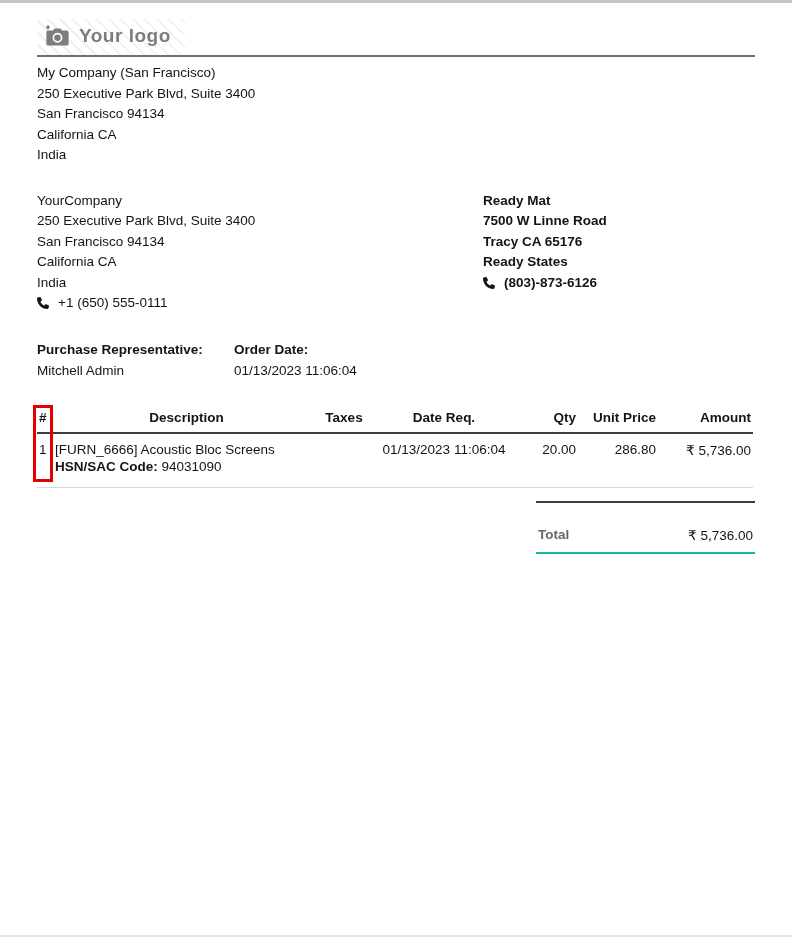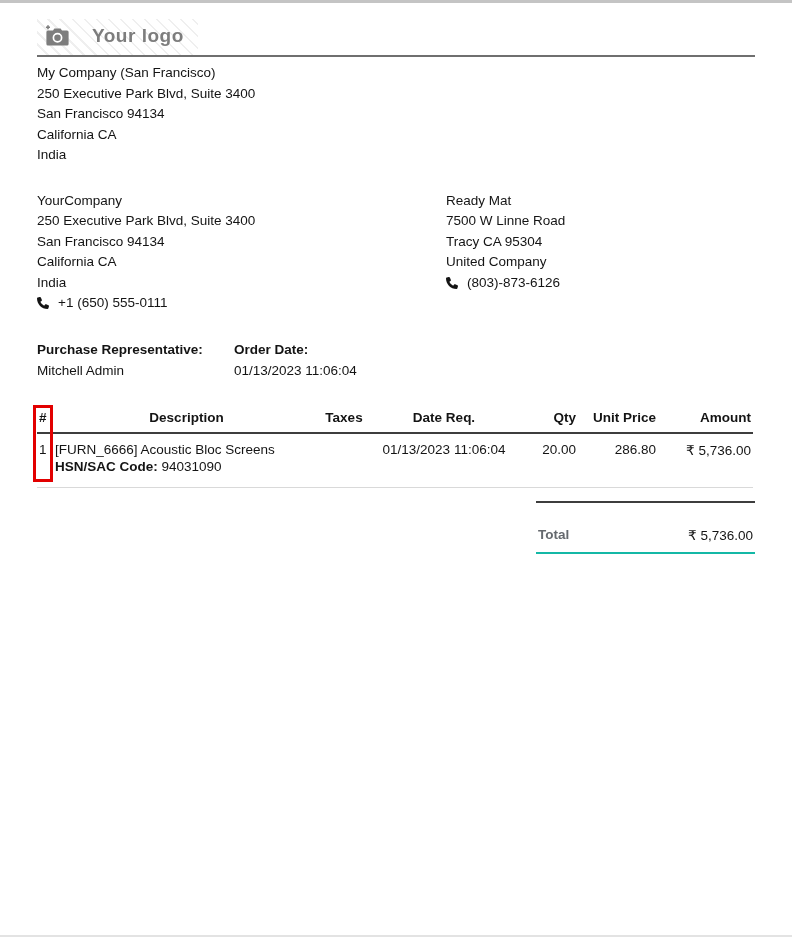--- a/index.html
+++ b/index.html
@@ -7,31 +7,31 @@
     width:792px;height:937px;background:#ffffff;position:relative;
     font-family:"Liberation Sans","DejaVu Sans",sans-serif;
     font-size:13.5px;color:#141414;overflow:hidden;
   }
   .top-strip{position:absolute;top:0;left:0;width:792px;height:3px;background:#c4c4c4;}
   .bottom-strip{position:absolute;bottom:0;left:0;width:792px;height:2px;background:#e3e3e3;}
   .page{padding:0 37px;}
   
   .header-block{padding-top:19px;border-bottom:2px solid #6f6f6f;}
   .logo-box{
-    display:inline-flex;align-items:center;gap:22px;
+    display:inline-flex;align-items:center;gap:9px;
     padding:5px 14px 7px 7px;
     background:repeating-linear-gradient(45deg,#ffffff 0 7px,#efefef 7px 8.5px);
   }
   .logo-text{font-size:19px;font-weight:bold;color:#7d7d7d;letter-spacing:.5px;}
   .camera-icon svg{display:block;}
   
   .company-block{margin-top:6px;line-height:20.5px;}
   .addr-row{margin-top:25px;display:flex;line-height:20.5px;}
   .addr-col-left{width:383px;flex:none;}
-  .addr-col-right{margin-left:26px;flex:none;}
+  .addr-col-right{margin-left:63px;flex:none;font-weight:bold;}
   .addr-label{font-weight:bold;}
   .phone-line{display:flex;align-items:center;gap:9px;}
   .phone-icon svg{display:block;}
   
   .doc-title{margin-top:36px;font-size:27px;font-weight:400;color:#5a5f64;}
   
   .info-row{margin-top:25px;display:flex;line-height:21px;gap:16px;}
   .info-col1{width:181px;flex:none;}
   .info-label{font-weight:bold;}
   
@@ -110,22 +110,22 @@
           <svg width="12" height="12" viewBox="0 0 512 512">
               <path fill="#141414" d="M164.9 24.6c-7.7-18.6-28-28.5-47.4-23.2l-88 24C12.1 30.2 0 46 0 64C0 311.4 200.6 512 448 512c18 0 33.8-12.1 38.6-29.5l24-88c5.3-19.4-4.6-39.7-23.2-47.4l-96-40c-16.3-6.8-35.2-2.1-46.3 11.6L304.7 368C234.3 334.7 177.3 277.7 144 207.3L193.3 167c13.7-11.2 18.4-30 11.6-46.3l-40-96z"></path>
             </svg>
         </span>
         <span>+1 (650) 555-0111</span>
       </div>
     </div>
     <div class="addr-col-right">
       <div>Ready Mat</div>
       <div>7500 W Linne Road</div>
-      <div>Tracy CA 95304</div>
-      <div>United Company</div>
+      <div>Tracy CA 65176</div>
+      <div>Ready States</div>
       <div class="phone-line">
         <span class="phone-icon">
           <svg width="12" height="12" viewBox="0 0 512 512">
               <path fill="#141414" d="M164.9 24.6c-7.7-18.6-28-28.5-47.4-23.2l-88 24C12.1 30.2 0 46 0 64C0 311.4 200.6 512 448 512c18 0 33.8-12.1 38.6-29.5l24-88c5.3-19.4-4.6-39.7-23.2-47.4l-96-40c-16.3-6.8-35.2-2.1-46.3 11.6L304.7 368C234.3 334.7 177.3 277.7 144 207.3L193.3 167c13.7-11.2 18.4-30 11.6-46.3l-40-96z"></path>
             </svg>
         </span>
         <span>(803)-873-6126</span>
       </div>
     </div>
   </div>

